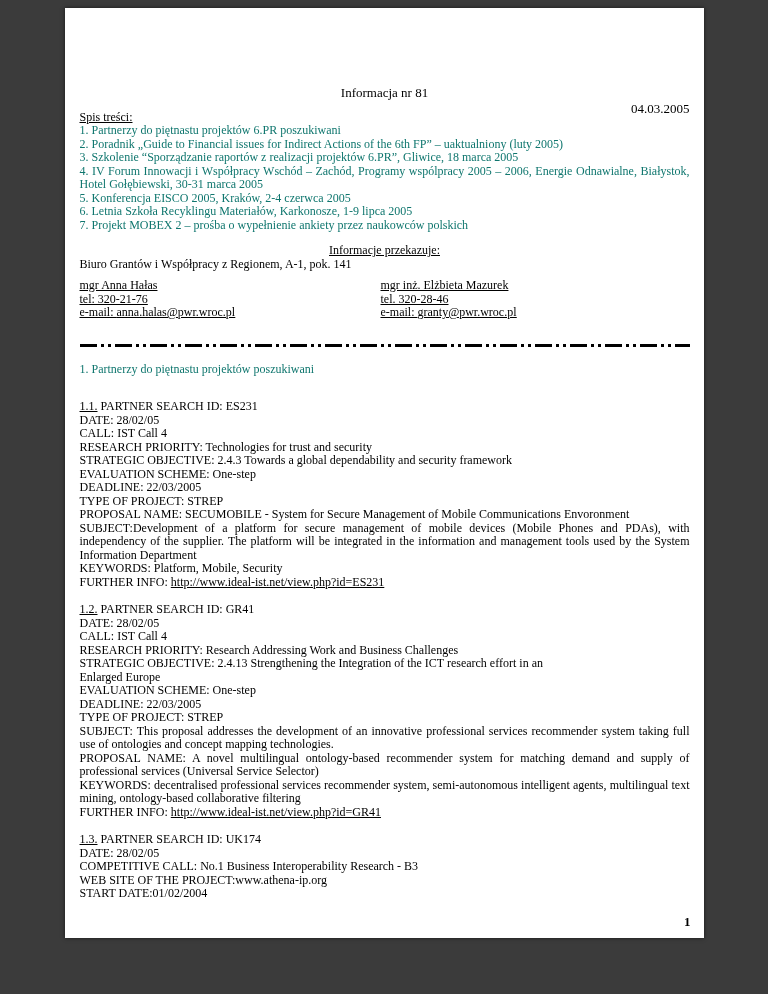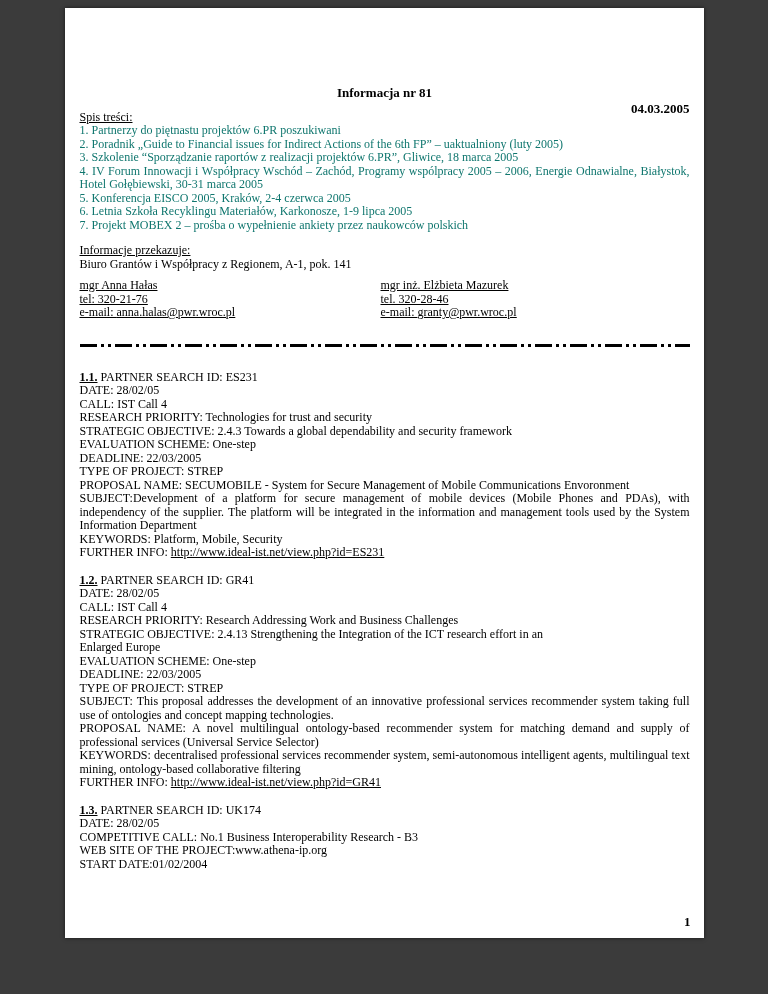--- a/index.html
+++ b/index.html
@@ -19,38 +19,38 @@
     background: #ffffff;
     color: #000000;
     font-size: 12px;
     line-height: 13.5px;
     box-shadow: 0 0 4px rgba(0,0,0,0.6);
   }
   .content {
     padding: 78px 14px 0 15px;
   }
   p { margin: 0; }
-  .b { font-weight: bold; }
+  .b { font-weight: normal; }
   .u { text-decoration: underline; }
   .blue { color: #0f766e; font-weight: normal; }
   .just { text-align: justify; }
   .lnk { text-decoration: underline; color: inherit; cursor: pointer; }
   .docheader {
     position: relative;
     text-align: center;
     font-size: 13px;
     margin-bottom: 11px;
   }
   .docheader .date {
     position: absolute;
     right: 0;
     top: 16px;
   }
   .mt8  { margin-top: 8px; }
-  .mt12 { margin-top: 12px; }
+  .mt12 { margin-top: 12px; text-align: center; }
   .mt14 { margin-top: 14px; }
   .mt16 { margin-top: 16px; }
   .mt24 { margin-top: 24px; }
   .cols { display: flex; text-decoration: underline; }
   .col-left { width: 301px; flex: 0 0 301px; }
   .col-right { flex: 1; }
   .divider {
     height: 3px;
     margin-top: 24px;
     background: repeating-linear-gradient(
@@ -104,20 +104,21 @@
       </div>
       <div class="col-right">
         <p>mgr inż. Elżbieta Mazurek</p>
         <p>tel. 320-28-46</p>
         <p><span>e-mail: </span><a class="lnk">granty@pwr.wroc.pl</a></p>
       </div>
     </div>
 
     <div class="divider"></div>
 
+    <p class="blue mt16">1. Partnerzy do piętnastu projektów poszukiwani</p>
 
     <div class="mt24">
       <p><span class="b u">1.1.</span><span> PARTNER SEARCH ID: ES231</span></p>
       <p>DATE: 28/02/05</p>
       <p>CALL: IST Call 4</p>
       <p>RESEARCH PRIORITY: Technologies for trust and security</p>
       <p>STRATEGIC OBJECTIVE: 2.4.3 Towards a global dependability and security framework</p>
       <p>EVALUATION SCHEME: One-step</p>
       <p>DEADLINE: 22/03/2005</p>
       <p>TYPE OF PROJECT: STREP</p>

